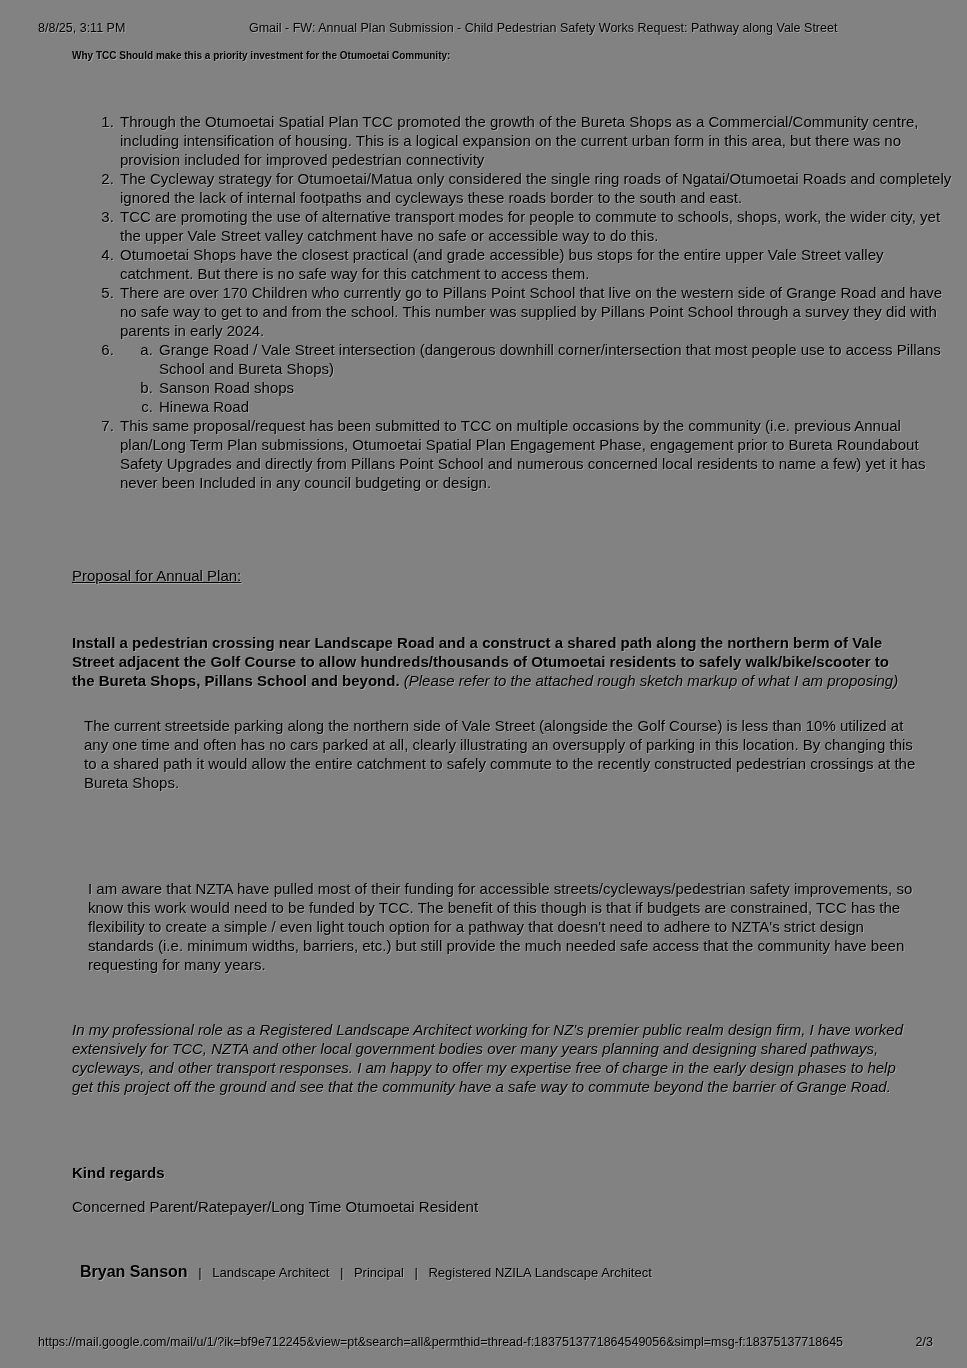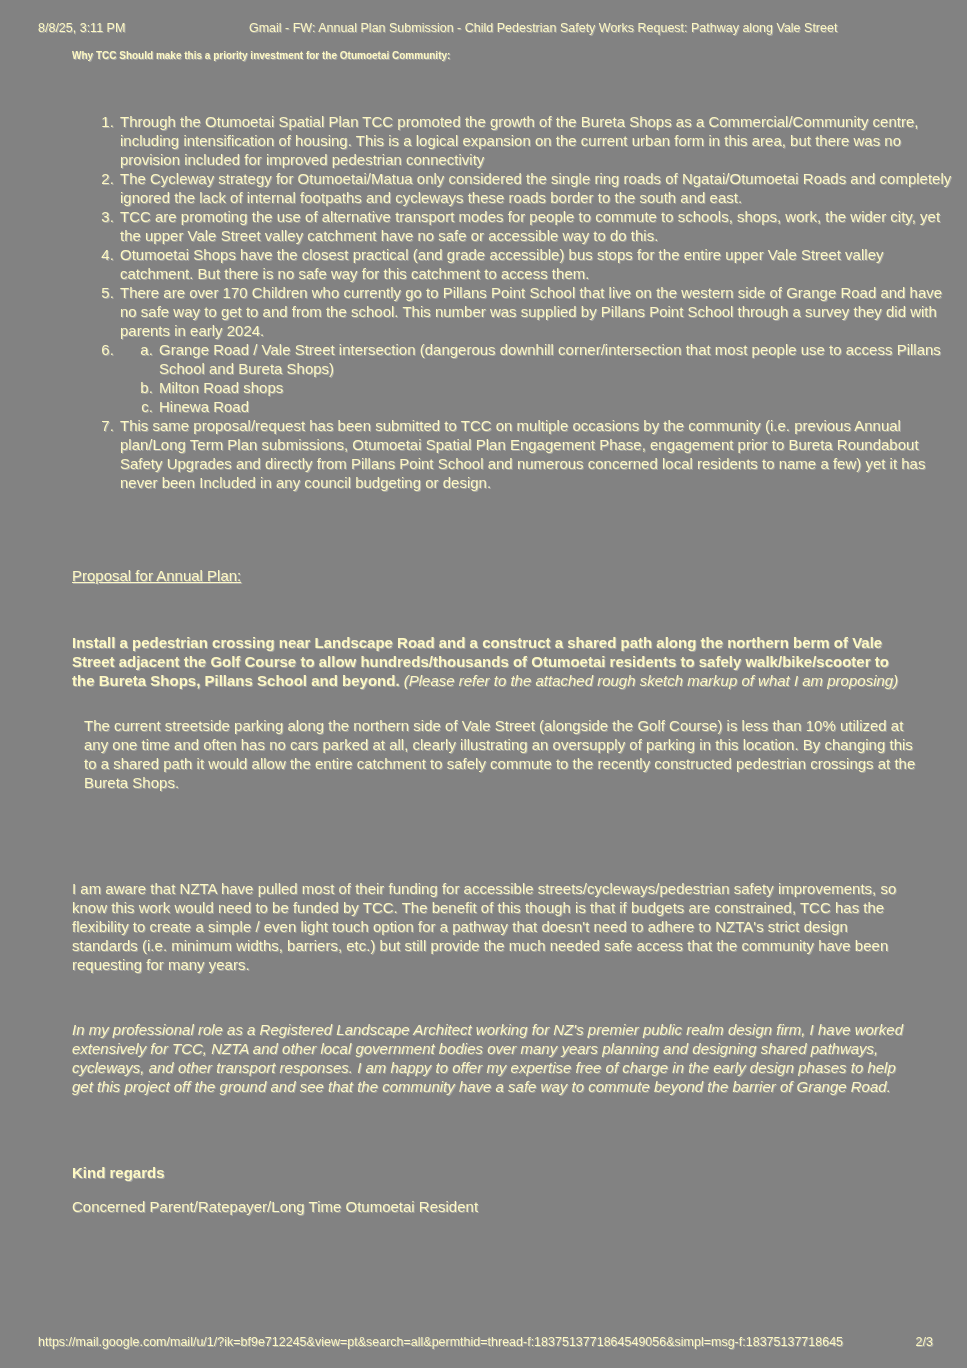--- a/index.html
+++ b/index.html
@@ -6,21 +6,21 @@
     margin: 0;
     padding: 0;
     background: #828282;
   }
   .page {
     position: relative;
     width: 967px;
     height: 1368px;
     background: #828282;
     font-family: "Liberation Sans", sans-serif;
-    color: #fef9c3;
+    color: #000000;
     overflow: hidden;
     text-shadow: 1px 1px 0 rgba(255,255,255,0.30);
   }
   
   .print-header {
     position: absolute;
     top: 20px; left: 38px; right: 34px;
     display: flex;
     align-items: flex-start;
     font-size: 12.5px;
@@ -75,21 +75,21 @@
   }
   .sub-list > li { padding-left: 2px; }
   .proposal-heading {
     top: 566px;
     text-decoration: underline;
   }
   .proposal-para { top: 633px; }
   .bold-run   { font-weight: bold; }
   .italic-run { font-style: italic; }
   .para-parking { top: 716px; margin-left: 12px; }
-  .para-nzta    { top: 879px; }
+  .para-nzta    { top: 879px; margin-left: 16px; }
   .para-role    { top: 1020px; font-style: italic; }
   .kind-regards { top: 1163px; font-weight: bold; }
   .concerned    { top: 1197px; }
   .signature {
     top: 1262px;
     left: 80px;
     font-size: 13px;
     line-height: 20px;
   }
   .sig-name {
@@ -112,40 +112,49 @@
 
   <ol class="block main-list">
     <li><span>Through the Otumoetai Spatial Plan TCC promoted the growth of the Bureta Shops as a Commercial/Community centre, including intensification of housing. This is a logical expansion on the current urban form in this area, but there was no provision included for improved pedestrian connectivity</span></li>
     <li><span>The Cycleway strategy for Otumoetai/Matua only considered the single ring roads of Ngatai/Otumoetai Roads and completely ignored the lack of internal footpaths and cycleways these roads border to the south and east.</span></li>
     <li><span>TCC are promoting the use of alternative transport modes for people to commute to schools, shops, work, the wider city, yet the upper Vale Street valley catchment have no safe or accessible way to do this.</span></li>
     <li><span>Otumoetai Shops have the closest practical (and grade accessible) bus stops for the entire upper Vale Street valley catchment. But there is no safe way for this catchment to access them.</span></li>
     <li><span>There are over 170 Children who currently go to Pillans Point School that live on the western side of Grange Road and have no safe way to get to and from the school. This number was supplied by Pillans Point School through a survey they did with parents in early 2024.</span></li>
     <li>
       <ol class="sub-list">
         <li><span>Grange Road / Vale Street intersection (dangerous downhill corner/intersection that most people use to access Pillans School and Bureta Shops)</span></li>
-        <li><span>Milton Road shops</span></li>
+        <li><span>Sanson Road shops</span></li>
         <li><span>Hinewa Road</span></li>
       </ol>
     </li>
     <li><span>This same proposal/request has been submitted to TCC on multiple occasions by the community (i.e. previous Annual plan/Long Term Plan submissions, Otumoetai Spatial Plan Engagement Phase, engagement prior to Bureta Roundabout Safety Upgrades and directly from Pillans Point School and numerous concerned local residents to name a few) yet it has never been Included in any council budgeting or design.</span></li>
   </ol>
 
   <p class="block proposal-para">
     <span class="bold-run">Install a pedestrian crossing near Landscape Road and a construct a shared path along the northern berm of Vale Street adjacent the Golf Course to allow hundreds/thousands of Otumoetai residents to safely walk/bike/scooter to the Bureta Shops, Pillans School and beyond.</span>
     <span class="italic-run">(Please refer to the attached rough sketch markup of what I am proposing)</span>
   </p>
 
   <p class="block proposal-heading">Proposal for Annual Plan:</p>
 
   <p class="block para-parking">The current streetside parking along the northern side of Vale Street (alongside the Golf Course) is less than 10% utilized at any one time and often has no cars parked at all, clearly illustrating an oversupply of parking in this location. By changing this to a shared path it would allow the entire catchment to safely commute to the recently constructed pedestrian crossings at the Bureta Shops.</p>
   <p class="block para-nzta">I am aware that NZTA have pulled most of their funding for accessible streets/cycleways/pedestrian safety improvements, so know this work would need to be funded by TCC. The benefit of this though is that if budgets are constrained, TCC has the flexibility to create a simple / even light touch option for a pathway that doesn't need to adhere to NZTA's strict design standards (i.e. minimum widths, barriers, etc.) but still provide the much needed safe access that the community have been requesting for many years.</p>
   <p class="block para-role">In my professional role as a Registered Landscape Architect working for NZ's premier public realm design firm, I have worked extensively for TCC, NZTA and other local government bodies over many years planning and designing shared pathways, cycleways, and other transport responses. I am happy to offer my expertise free of charge in the early design phases to help get this project off the ground and see that the community have a safe way to commute beyond the barrier of Grange Road.</p>
 
   <p class="block kind-regards">Kind regards</p>
   <p class="block concerned">Concerned Parent/Ratepayer/Long Time Otumoetai Resident</p>
 
+  <p class="block signature">
+    <span class="sig-name">Bryan Sanson</span>
+    <span class="sig-sep">|</span>
+    <span class="sig-role">Landscape Architect</span>
+    <span class="sig-sep">|</span>
+    <span class="sig-role">Principal</span>
+    <span class="sig-sep">|</span>
+    <span class="sig-role">Registered NZILA Landscape Architect</span>
+  </p>
 
   <div class="print-footer">
     <span class="footer-url">https://mail.google.com/mail/u/1/?ik=bf9e712245&amp;view=pt&amp;search=all&amp;permthid=thread-f:1837513771864549056&amp;simpl=msg-f:18375137718645…</span>
     <span class="footer-page">2/3</span>
   </div>
 
 </div>
 
 </body></html>

